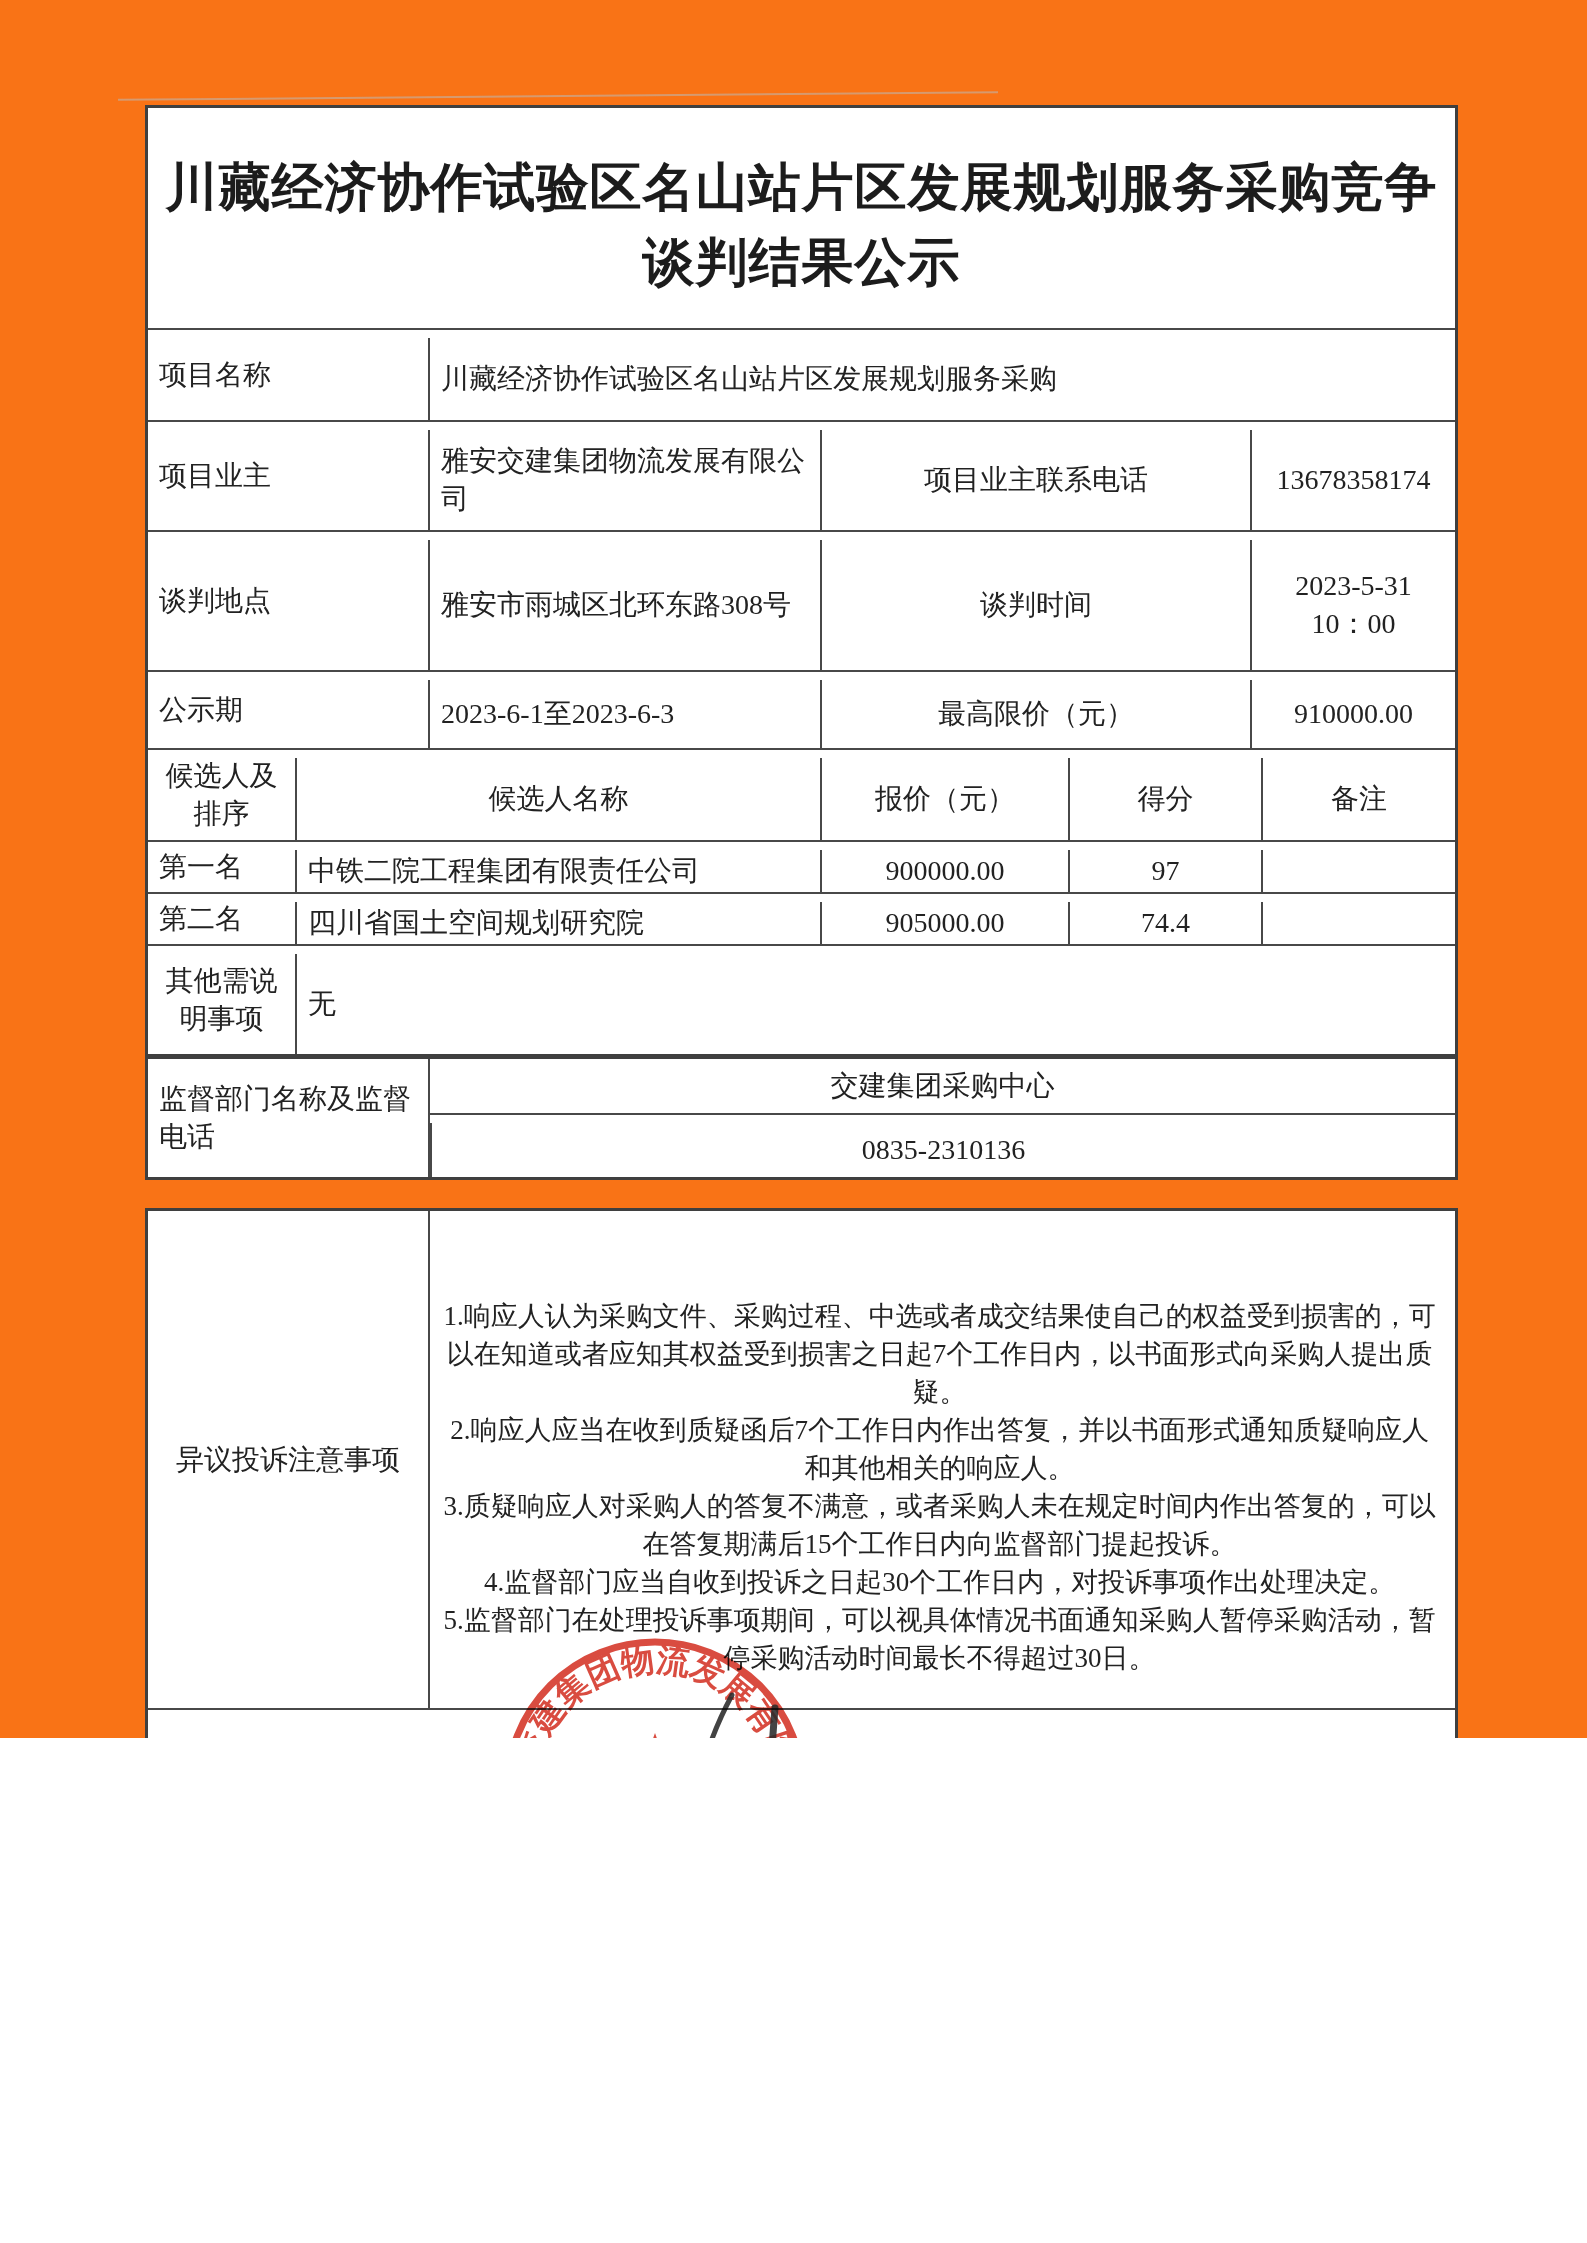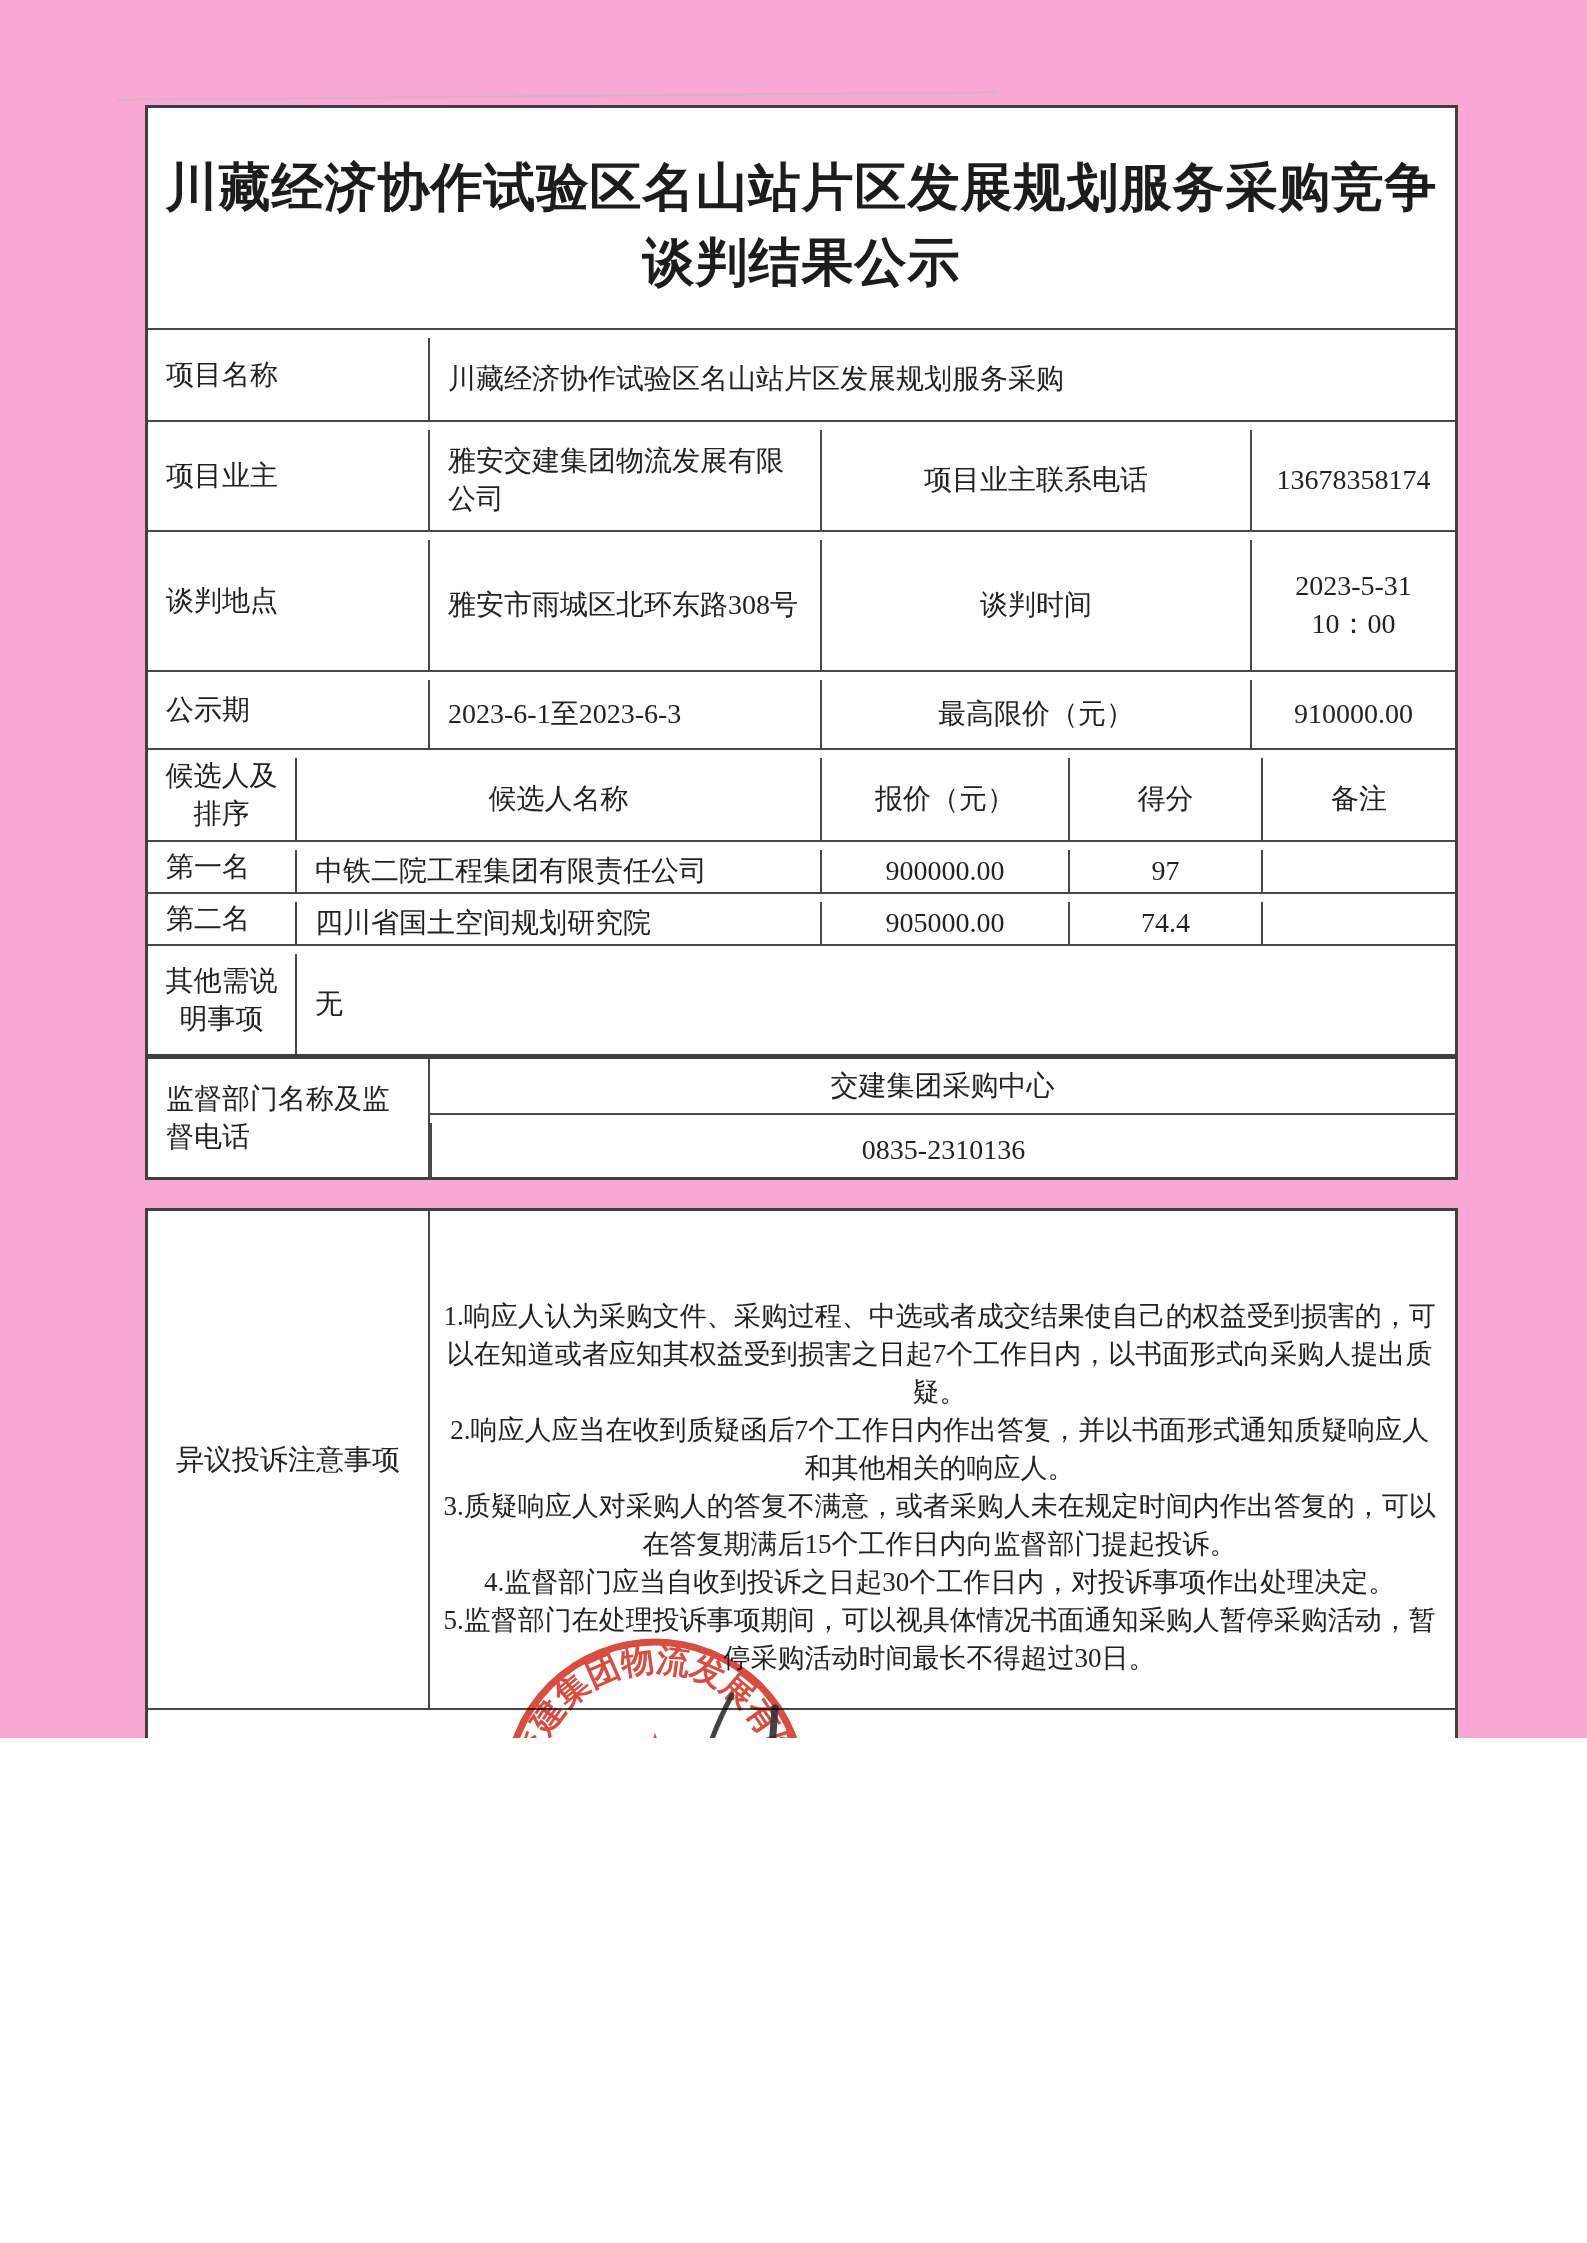--- a/index.html
+++ b/index.html
@@ -1,23 +1,23 @@
 <!DOCTYPE html>
 <html><head>
 <meta charset="utf-8">
 <style>
   html,body{margin:0;padding:0;background:#ffffff;}
-  .sheet{position:relative;width:1587px;height:1738px;background:#f9a8d4;overflow:hidden;
+  .sheet{position:relative;width:1587px;height:1738px;background:#f97316;overflow:hidden;
          font-family:"Liberation Serif","DejaVu Serif",serif;color:#222;}
   .tbl{position:absolute;left:145px;width:1313px;border:3px solid #3f3f3f;background:#fff;box-sizing:border-box;}
   .row{display:flex;box-sizing:border-box;}
   .row + .row{border-top:2px solid #484848;}
   .c{box-sizing:border-box;display:flex;align-items:center;font-size:28px;line-height:1.35;overflow:hidden;}
   .c + .c{border-left:2px solid #484848;margin-top:8px;}
-  .left{justify-content:flex-start;text-align:left;padding:0 18px;}
+  .left{justify-content:flex-start;text-align:left;padding:0 11px;}
   .center{justify-content:center;text-align:center;padding:0 6px;}
   .w-label{width:280px;flex:none;}
   .w-val{width:392px;flex:none;}
   .w-lab2{width:430px;flex:none;}
   .w-rest{flex:1;}
   .w-rank{width:147px;flex:none;}
   .w-cname{width:525px;flex:none;}
   .w-price{width:248px;flex:none;}
   .w-score{width:193px;flex:none;}
   .title-row{display:block;height:220px;text-align:center;padding-top:42px;box-sizing:border-box;}

